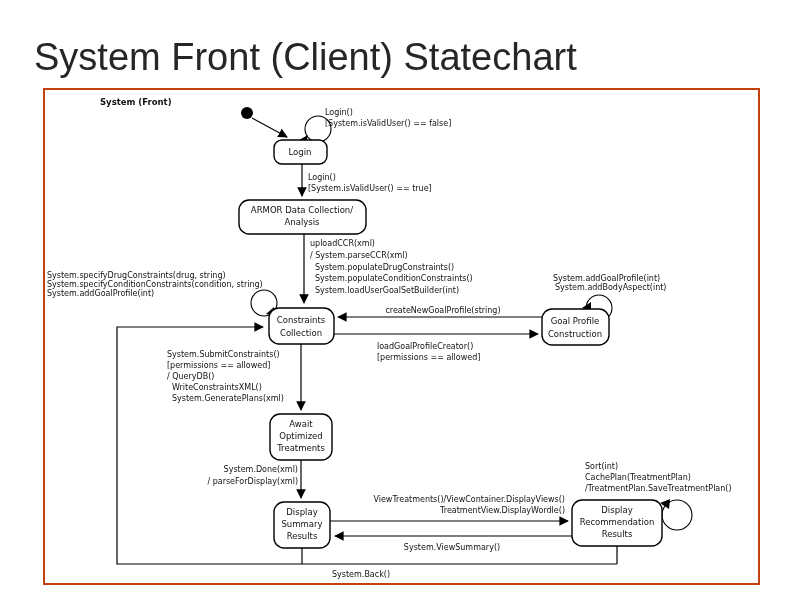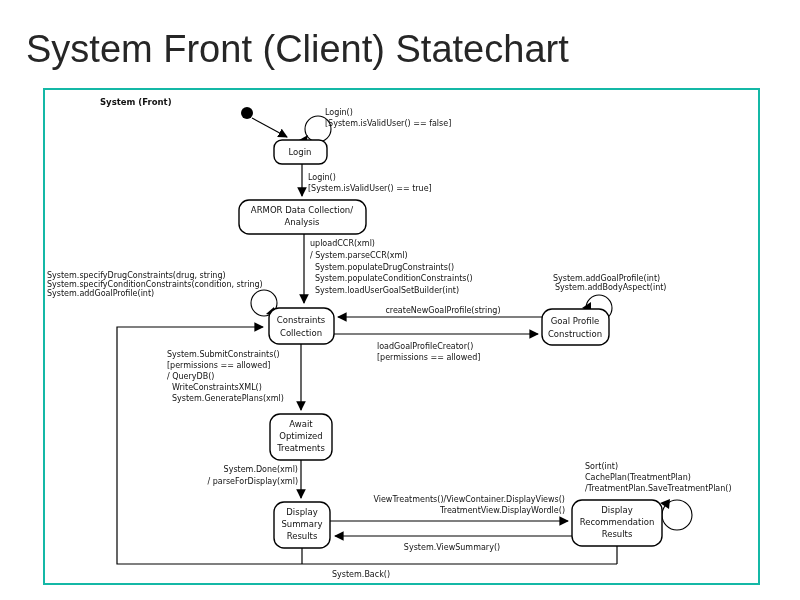--- a/index.html
+++ b/index.html
@@ -10,28 +10,28 @@
     position:relative;
     overflow:hidden;
   }
   .slide-title{
     position:absolute;
     left:22px;top:24px;
     font-size:38px;
     font-weight:400;
     color:#262626;
     letter-spacing:0px;
-    margin:4px;
+    margin:12px;
     font-family:"Liberation Sans", sans-serif;
   }
   .diagram-frame{
     position:absolute;
     left:43px;top:88px;
     width:713px;height:493px;
-    border:2px solid #14b8a6;
+    border:2px solid #c2410c;
     background:#fff;
     box-sizing:content-box;
     text-align:center;
   }
   svg{display:block;}
   svg text{
     font-family:"DejaVu Sans", sans-serif;
     font-size:8px;
     fill:#111;
   }

